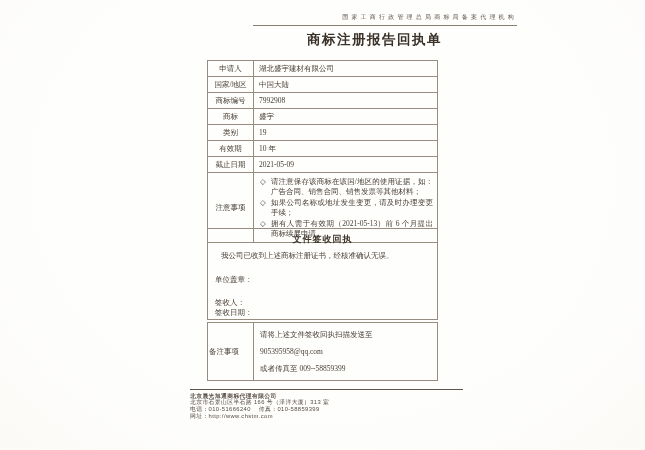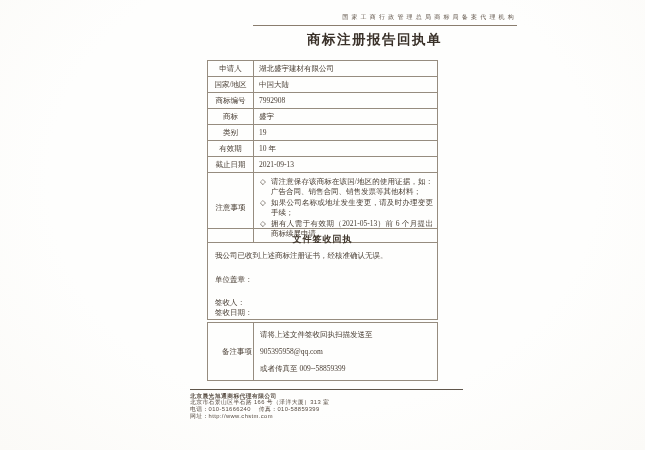--- a/index.html
+++ b/index.html
@@ -42,26 +42,26 @@
   .receipt-box {
     position:absolute; left:207px; top:228px; width:229px; height:90px;
     border:1px solid #968c7f; font-size:7.5px; color:#473c32;
     background:transparent;
   }
   .receipt-title {
     position:absolute; left:0; top:4px; width:100%; text-align:center;
     font-size:9px; font-weight:bold; 
     letter-spacing:1px; color:#40362c;
   }
-  .receipt-statement { position:absolute; left:7px; top:22px; white-space:nowrap; }
+  .receipt-statement { position:absolute; left:13px; top:22px; white-space:nowrap; }
   .stamp-label  { position:absolute; left:7px; top:46px; }
   .signer-label { position:absolute; left:7px; top:69px; }
   .signdate-label { position:absolute; left:7px; top:79px; }
   #remarks-table { top:322px; }
-  #remarks-table td.lbl { width:43px; text-align:right;font-family:Liberation Serif, serif; }
+  #remarks-table td.lbl { width:43px; text-align:left;font-family:Liberation Serif, serif; }
   #remarks-table td.val { padding:3px 4px 3px 6px; line-height:17px; vertical-align:middle; }
   .footer {
     position:absolute; left:190px; top:389px; width:273px;
     border-top:1.5px solid #60564b; padding-top:2.5px;
     font-size:5.8px; line-height:6.7px; color:#564b41;
     font-family:"Liberation Sans","DejaVu Sans",sans-serif;
     letter-spacing:0.4px;
   }
   .footer .company { font-weight:bold; }
   .footer .fax { margin-left:8px; }
@@ -96,21 +96,21 @@
       <tr>
         <td class="lbl">类别</td>
         <td class="val">19</td>
       </tr>
       <tr>
         <td class="lbl">有效期</td>
         <td class="val">10 年</td>
       </tr>
       <tr>
         <td class="lbl">截止日期</td>
-        <td class="val">2021-09-13</td>
+        <td class="val">2021-05-09</td>
       </tr>
       <tr>
         <td class="lbl">注意事项</td>
         <td class="notes-cell">
           <div class="note-item">
             <span class="bullet">◇</span>
             <span>请注意保存该商标在该国/地区的使用证据，如：广告合同、销售合同、销售发票等其他材料；</span>
           </div>
           <div class="note-item">
             <span class="bullet">◇</span>

